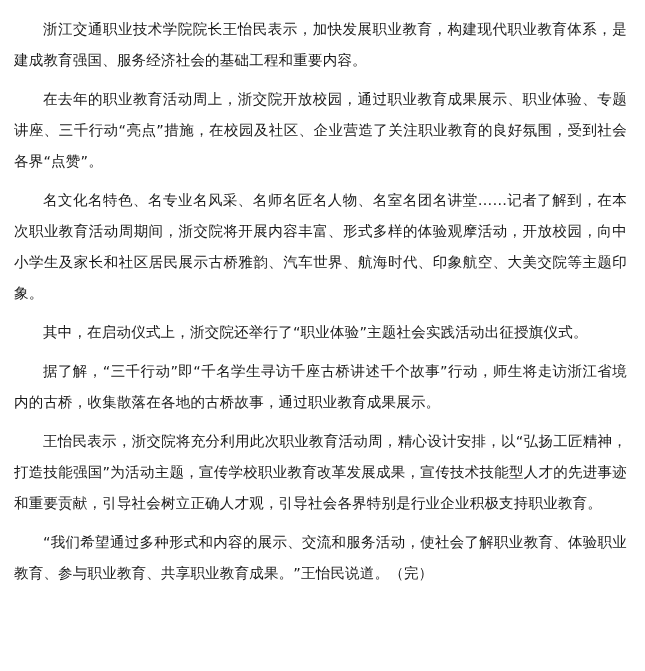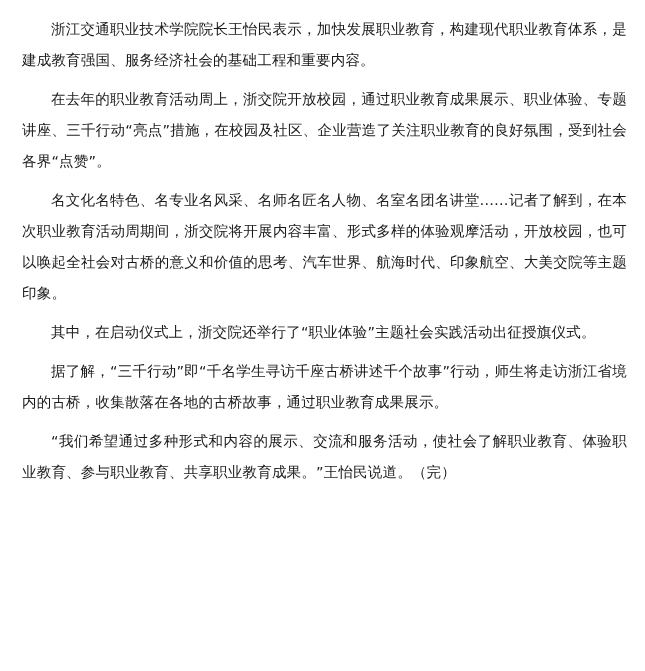--- a/index.html
+++ b/index.html
@@ -17,30 +17,31 @@
     box-sizing: border-box;
     width: 645px;
   }
   .para {
     font-size: 14.5px;
     line-height: 31px;
     color: #1a1a1a;
     text-align: justify;
     text-justify: inter-ideograph;
     text-indent: 2em;
-    margin: 0 0 8px 8px;
+    margin: 0 0 8px 0;
     letter-spacing: 0.2px;
   }
   .para:last-child {
     margin-bottom: 0;
   }
 </style>
 </head>
 <body>
 
 <div class="article">
   <p class="para">浙江交通职业技术学院院长王怡民表示，加快发展职业教育，构建现代职业教育体系，是建成教育强国、服务经济社会的基础工程和重要内容。</p>
   <p class="para">在去年的职业教育活动周上，浙交院开放校园，通过职业教育成果展示、职业体验、专题讲座、三千行动“亮点”措施，在校园及社区、企业营造了关注职业教育的良好氛围，受到社会各界“点赞”。</p>
-  <p class="para">名文化名特色、名专业名风采、名师名匠名人物、名室名团名讲堂……记者了解到，在本次职业教育活动周期间，浙交院将开展内容丰富、形式多样的体验观摩活动，开放校园，也可以唤起全社会对古桥的意义和价值的思考、汽车世界、航海时代、印象航空、大美交院等主题印象。</p>
+  <p class="para">名文化名特色、名专业名风采、名师名匠名人物、名室名团名讲堂……记者了解到，在本次职业教育活动周期间，浙交院将开展内容丰富、形式多样的体验观摩活动，开放校园，向中小学生及家长和社区居民展示古桥雅韵、汽车世界、航海时代、印象航空、大美交院等主题印象。</p>
   <p class="para">其中，在启动仪式上，浙交院还举行了“职业体验”主题社会实践活动出征授旗仪式。</p>
   <p class="para">据了解，“三千行动”即“千名学生寻访千座古桥讲述千个故事”行动，师生将走访浙江省境内的古桥，收集散落在各地的古桥故事，通过职业教育成果展示。</p>
+  <p class="para">王怡民表示，浙交院将充分利用此次职业教育活动周，精心设计安排，以“弘扬工匠精神，打造技能强国”为活动主题，宣传学校职业教育改革发展成果，宣传技术技能型人才的先进事迹和重要贡献，引导社会树立正确人才观，引导社会各界特别是行业企业积极支持职业教育。</p>
   <p class="para">“我们希望通过多种形式和内容的展示、交流和服务活动，使社会了解职业教育、体验职业教育、参与职业教育、共享职业教育成果。”王怡民说道。（完）</p>
 </div>
 
 </body></html>

